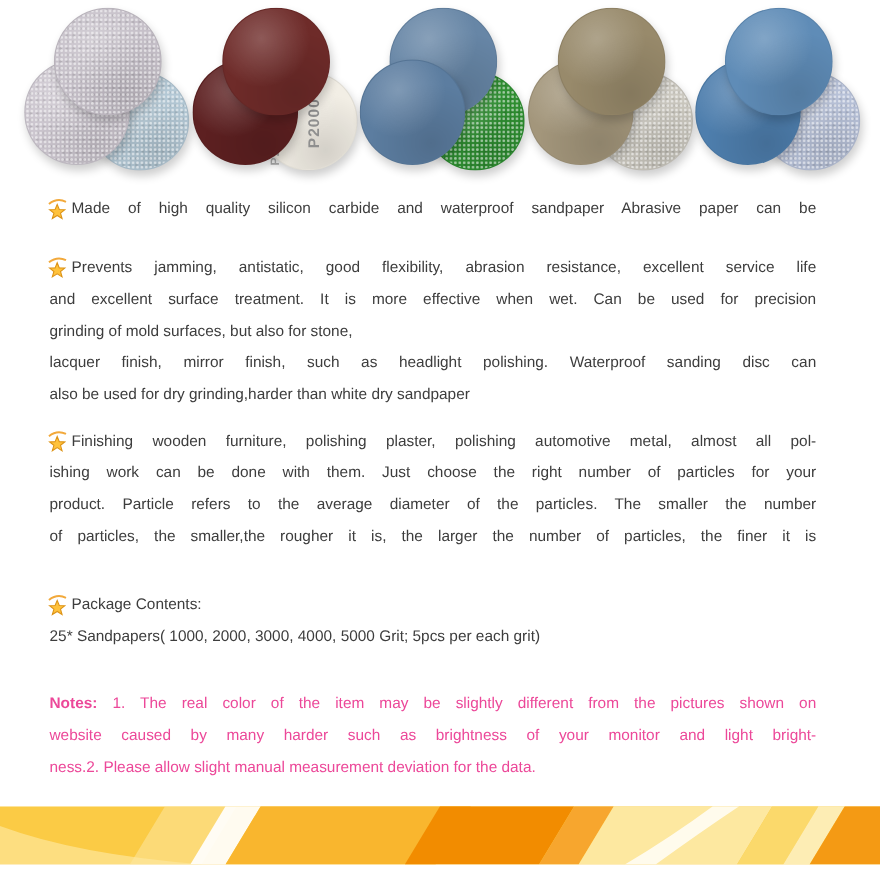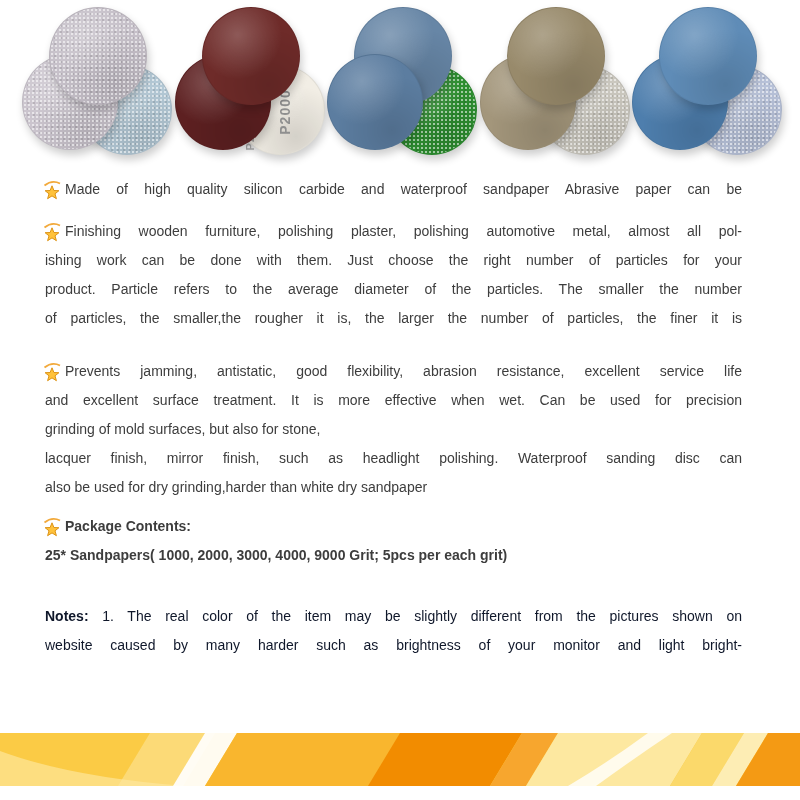--- a/index.html
+++ b/index.html
@@ -48,21 +48,21 @@
 
   
   .content {
     position: absolute; left: 45px; top: 0; width: 697px;
     font-size: 14px; line-height: 29px;
   }
   .para { position: relative; }
   .para.p1 { margin-top: 175px; }
   .para.p2 { margin-top: 24px; }
   .para.p3 { margin-top: 13px; }
-  .para.p4 { margin-top: 10px; font-weight: bold; }
+  .para.p4 { margin-top: 33px; }
   .para.notes { margin-top: 32px; }
   .star {
     position: absolute; left: -3px; top: 4px; width: 20px; height: 22px;
   }
   .star .swoosh { fill: none; }
   .para.starred .lines .line:first-child { padding-left: 20px; }
   .line { text-align: justify; }
   .line.full { text-align-last: justify; }
   .para.notes b { font-weight: 700; }
 
@@ -113,62 +113,63 @@
     <div class="para starred p1">
       <svg class="star" viewBox="0 0 20 22">
         <path class="swoosh" d="M2.5,6.5 Q10,0.5 18,4.5" stroke-width="1.8" stroke="#F2A93B"></path>
         <path d="M10 6.8 L11.9 11.5 L16.9 11.7 L13 14.8 L14.4 19.7 L10 16.9 L5.6 19.7 L7 14.8 L3.1 11.7 L8.1 11.5 Z" stroke-width="1" fill="#FFC23B" stroke="#DD9418"></path>
       </svg>
       <div class="lines">
           <div class="line full"><span>Made of high quality silicon carbide and waterproof sandpaper Abrasive paper can be</span></div>
         </div>
     </div>
 
-    <div class="para starred p3">
-      <svg class="star" viewBox="0 0 20 22">
-        <path class="swoosh" d="M2.5,6.5 Q10,0.5 18,4.5" stroke-width="1.8" stroke="#F2A93B"></path>
-        <path d="M10 6.8 L11.9 11.5 L16.9 11.7 L13 14.8 L14.4 19.7 L10 16.9 L5.6 19.7 L7 14.8 L3.1 11.7 L8.1 11.5 Z" stroke-width="1" fill="#FFC23B" stroke="#DD9418"></path>
-      </svg>
-      <div class="lines">
-          <div class="line full"><span>Finishing wooden furniture, polishing plaster, polishing automotive metal, almost all pol-</span></div>
-          <div class="line full"><span>ishing work can be done with them. Just choose the right number of particles for your</span></div>
-          <div class="line full"><span>product. Particle refers to the average diameter of the particles. The smaller the number</span></div>
-          <div class="line full"><span>of particles, the smaller,the rougher it is, the larger the number of particles, the finer it is</span></div>
-        </div>
-    </div>
-
     <div class="para starred p2">
       <svg class="star" viewBox="0 0 20 22">
         <path class="swoosh" d="M2.5,6.5 Q10,0.5 18,4.5" stroke-width="1.8" stroke="#F2A93B"></path>
         <path d="M10 6.8 L11.9 11.5 L16.9 11.7 L13 14.8 L14.4 19.7 L10 16.9 L5.6 19.7 L7 14.8 L3.1 11.7 L8.1 11.5 Z" stroke-width="1" fill="#FFC23B" stroke="#DD9418"></path>
       </svg>
       <div class="lines">
           <div class="line full"><span>Prevents jamming, antistatic, good flexibility, abrasion resistance, excellent service life</span></div>
           <div class="line full"><span>and excellent surface treatment. It is more effective when wet. Can be used for precision</span></div>
           <div class="line"><span>grinding of mold surfaces, but also for stone,</span></div>
           <div class="line full"><span>lacquer finish, mirror finish, such as headlight polishing. Waterproof sanding disc can</span></div>
           <div class="line"><span>also be used for dry grinding,harder than white dry sandpaper</span></div>
         </div>
     </div>
 
+    <div class="para starred p3">
+      <svg class="star" viewBox="0 0 20 22">
+        <path class="swoosh" d="M2.5,6.5 Q10,0.5 18,4.5" stroke-width="1.8" stroke="#F2A93B"></path>
+        <path d="M10 6.8 L11.9 11.5 L16.9 11.7 L13 14.8 L14.4 19.7 L10 16.9 L5.6 19.7 L7 14.8 L3.1 11.7 L8.1 11.5 Z" stroke-width="1" fill="#FFC23B" stroke="#DD9418"></path>
+      </svg>
+      <div class="lines">
+          <div class="line full"><span>Finishing wooden furniture, polishing plaster, polishing automotive metal, almost all pol-</span></div>
+          <div class="line full"><span>ishing work can be done with them. Just choose the right number of particles for your</span></div>
+          <div class="line full"><span>product. Particle refers to the average diameter of the particles. The smaller the number</span></div>
+          <div class="line full"><span>of particles, the smaller,the rougher it is, the larger the number of particles, the finer it is</span></div>
+        </div>
+    </div>
+
     <div class="para starred p4">
       <svg class="star" viewBox="0 0 20 22">
         <path class="swoosh" d="M2.5,6.5 Q10,0.5 18,4.5" stroke-width="1.8" stroke="#F2A93B"></path>
         <path d="M10 6.8 L11.9 11.5 L16.9 11.7 L13 14.8 L14.4 19.7 L10 16.9 L5.6 19.7 L7 14.8 L3.1 11.7 L8.1 11.5 Z" stroke-width="1" fill="#FFC23B" stroke="#DD9418"></path>
       </svg>
       <div class="lines">
           <div class="line"><span>Package Contents:</span></div>
-          <div class="line"><span>25* Sandpapers( 1000, 2000, 3000, 4000, 9000 Grit; 5pcs per each grit)</span></div>
+          <div class="line"><span>25* Sandpapers( 1000, 2000, 3000, 4000, 5000 Grit; 5pcs per each grit)</span></div>
         </div>
     </div>
 
-    <div class="para notes" style="color: #0f172a;">
+    <div class="para notes" style="color: #ec4899;">
       <div class="line full"><b>Notes:</b> <span>1. The real color of the item may be slightly different from the pictures shown on</span></div>
       <div class="lines">
           <div class="line full"><span>website caused by many harder such as brightness of your monitor and light bright-</span></div>
+          <div class="line"><span>ness.2. Please allow slight manual measurement deviation for the data.</span></div>
         </div>
     </div>
 
   </div>
 
   <div class="banner">
     <svg viewBox="0 0 800 53" preserveAspectRatio="none">
       <rect x="0" y="0" width="800" height="53" fill="#FBCB45"></rect>
       <path d="M0,18 Q70,44 185,53 L0,53 Z" opacity="0.65" fill="#FDE8A0"></path>
       <polygon points="150,0 215,0 183,53 118,53" opacity="0.55" fill="#FDE8A0"></polygon>

